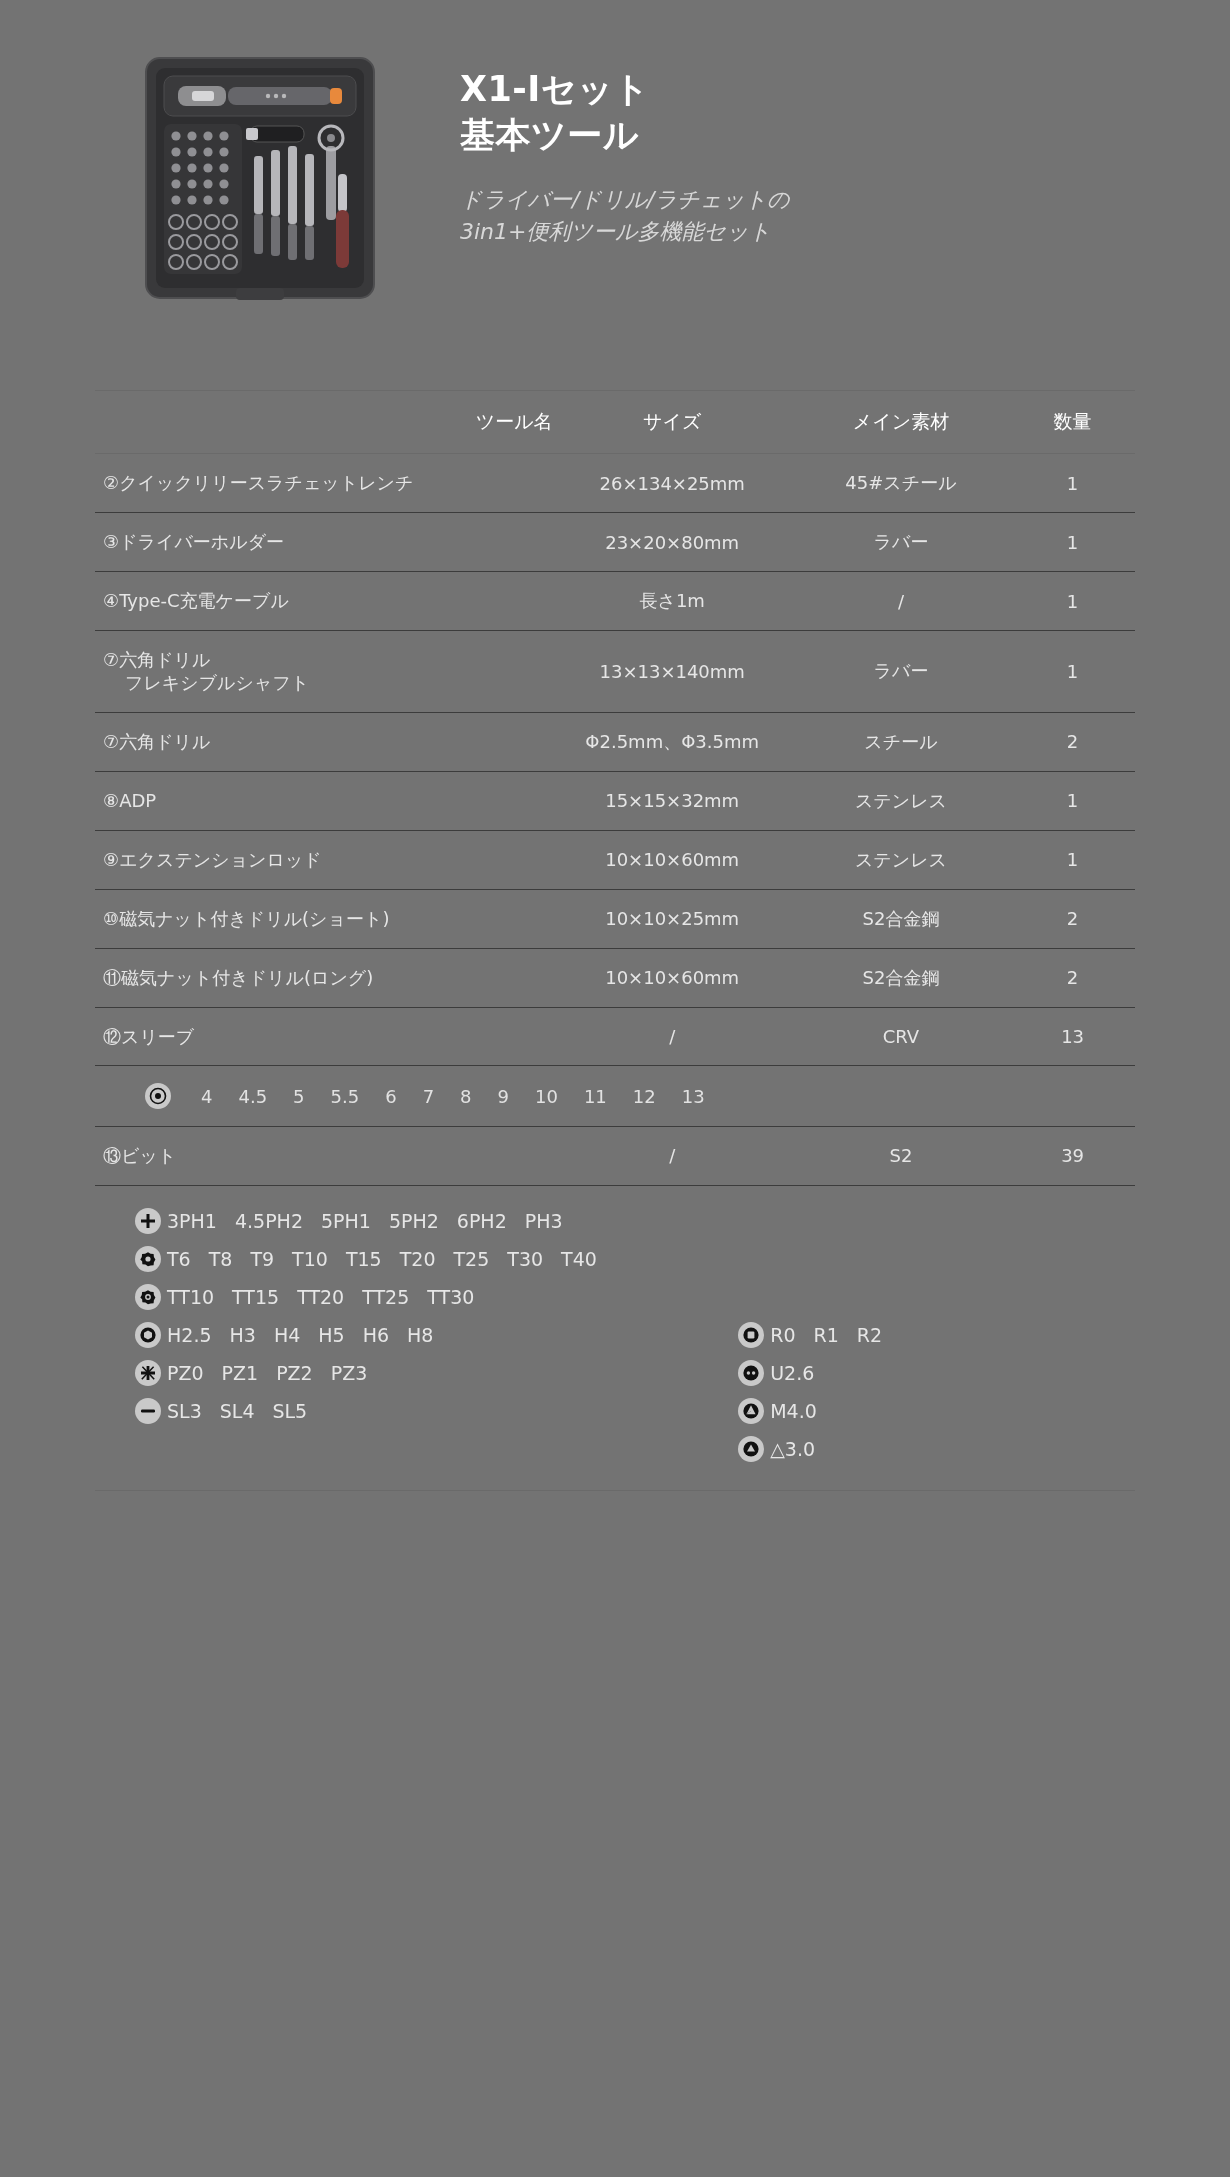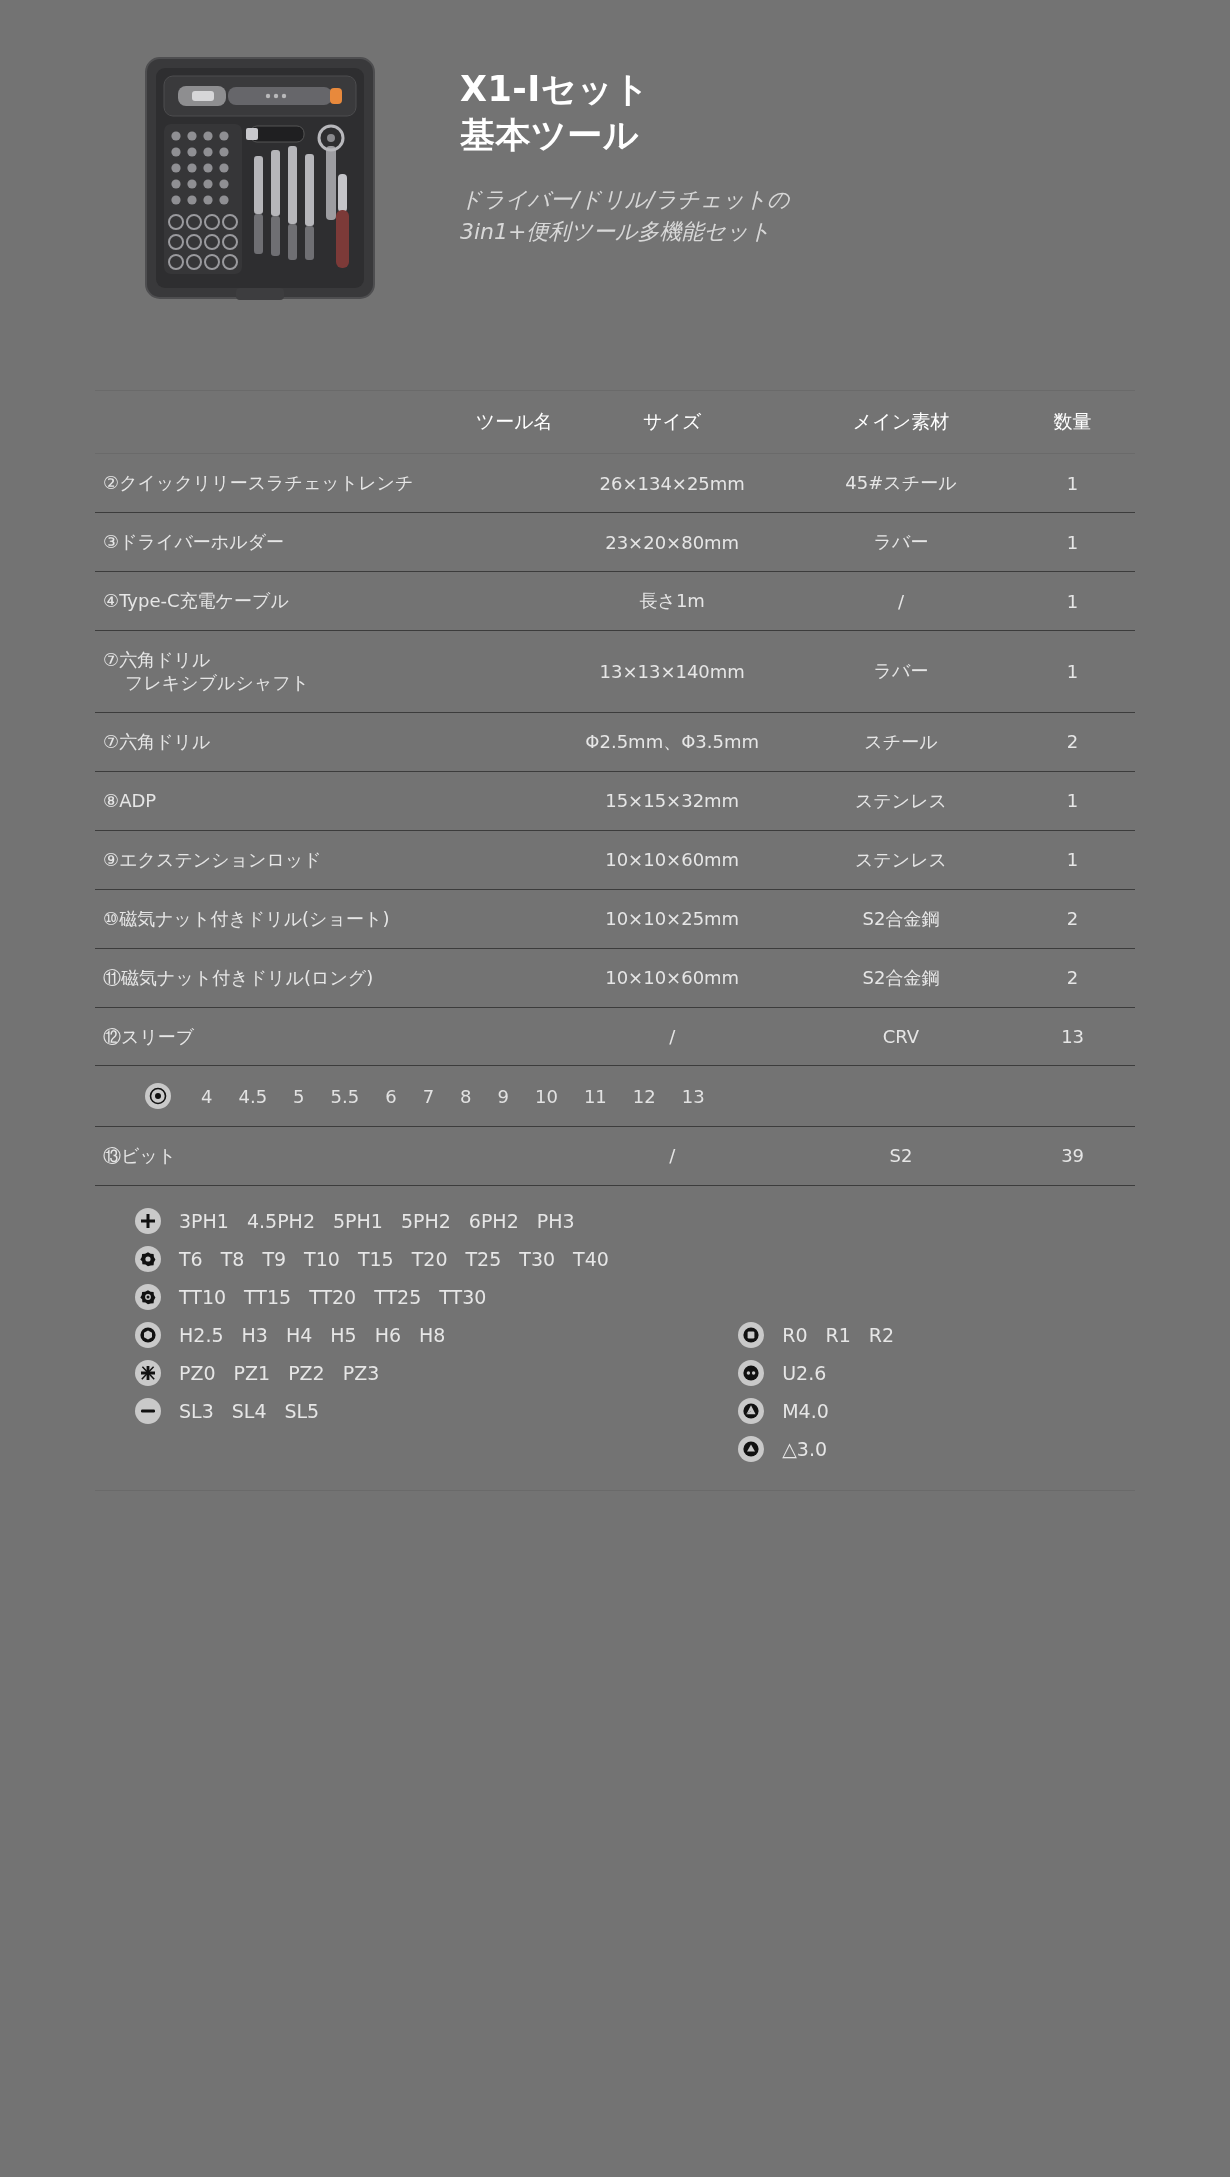--- a/index.html
+++ b/index.html
@@ -136,21 +136,21 @@
     border-bottom: 1px solid #6a6a6a;
   }
   .bits-cols {
     display: flex;
   }
   .bits-col-left { width: 58%; }
   .bits-col-right { width: 42%; padding-top: 114px; }
   .bit-line {
     display: flex;
     align-items: center;
-    gap: 18px;
+    gap: 6px;
     padding: 6px 0;
     font-size: 19px;
     color: #e6e6e6;
     padding-left: 40px;
   }
   .bit-line .codes {
     display: flex;
     gap: 18px;
   }
 

